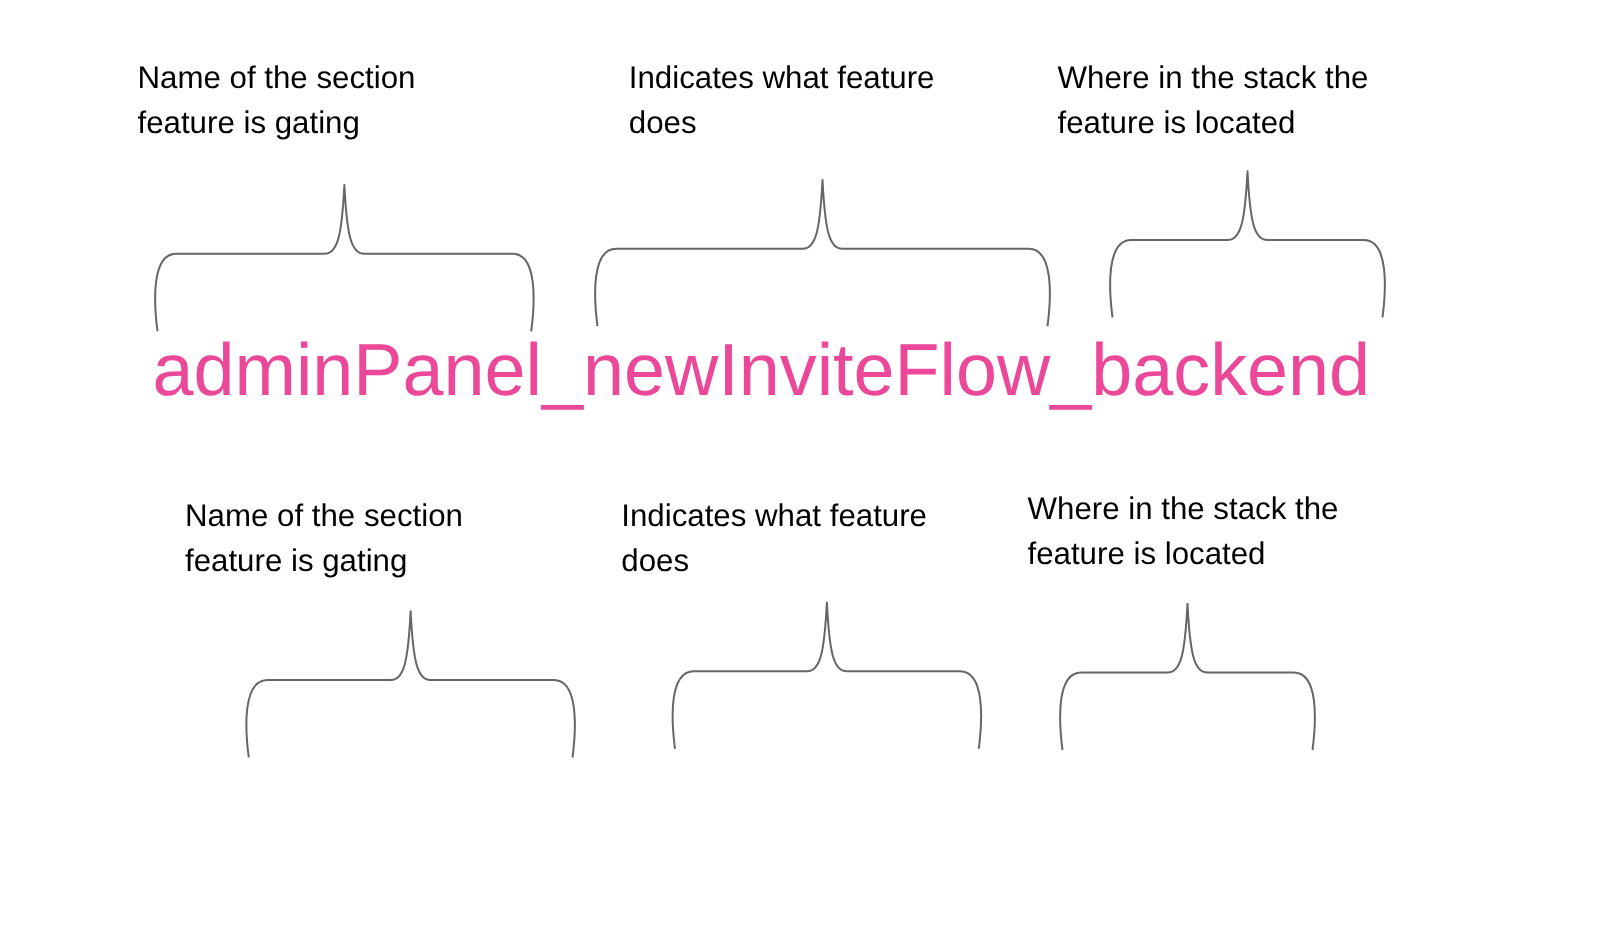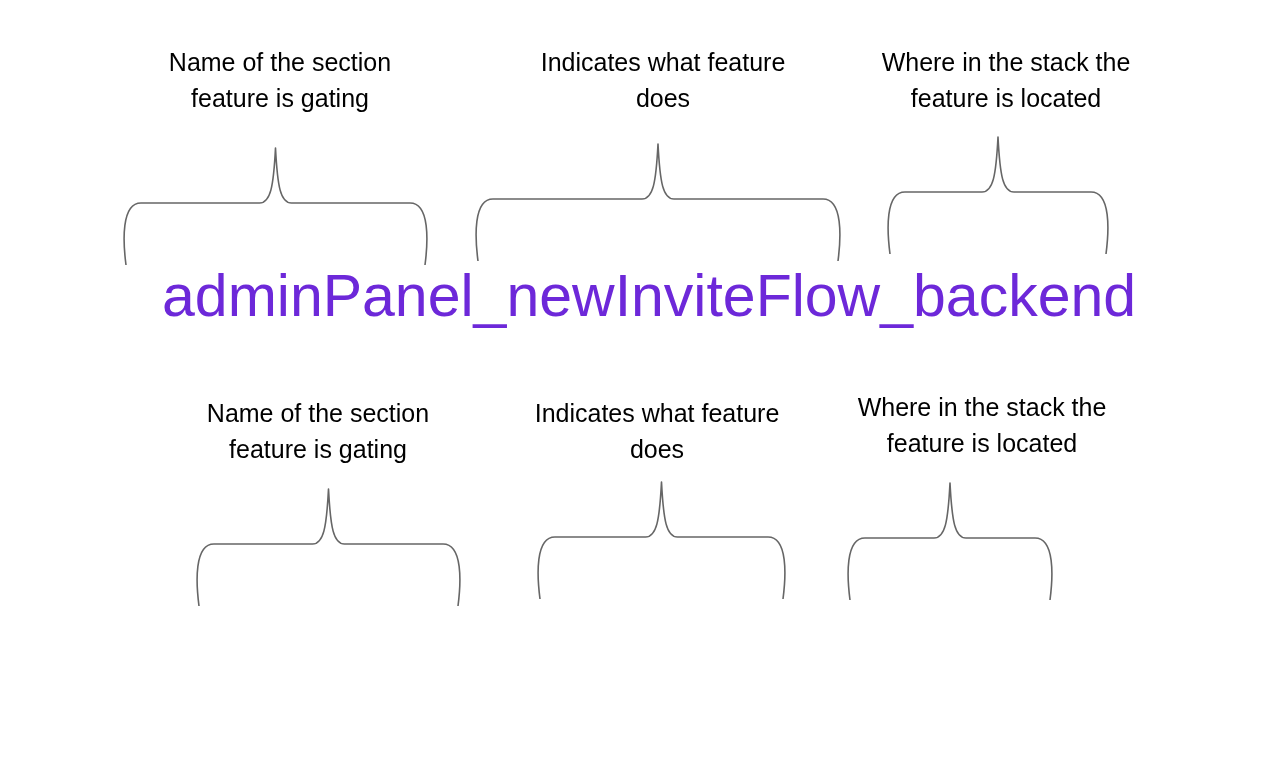--- a/index.html
+++ b/index.html
@@ -11,42 +11,40 @@
     position: relative;
     width: 1284px;
     height: 758px;
     background: #ffffff;
     overflow: hidden;
     font-family: "Liberation Sans", sans-serif;
     color: #000000;
   }
   .annotation {
     position: absolute;
-    text-align: center;
     font-size: 25px;
     line-height: 36px;
     color: #000000;
   }
   .brace {
     position: absolute;
     display: block;
   }
   .brace path {
     fill: none;
     stroke-width: 1.6;
     stroke-linejoin: round;
     stroke-linecap: butt;
   }
   .flag-name {
     position: absolute;
     font-size: 59px;
     line-height: 1;
     white-space: nowrap;
-    color: #6d28d9;
-    margin-left: 40px;
+    color: #ec4899;
   }
 
   
   .r1-label-1 { left: 110px; top: 44px;  width: 340px; }
   .r1-label-2 { left: 503px; top: 44px;  width: 320px; }
   .r1-label-3 { left: 846px; top: 44px;  width: 320px; }
   .r1-brace-1 { left: 119px; top: 147px; }
   .r1-brace-2 { left: 471px; top: 143px; }
   .r1-brace-3 { left: 883px; top: 136px; }
   .r1-flag    { left: 122px; top: 267px; }

